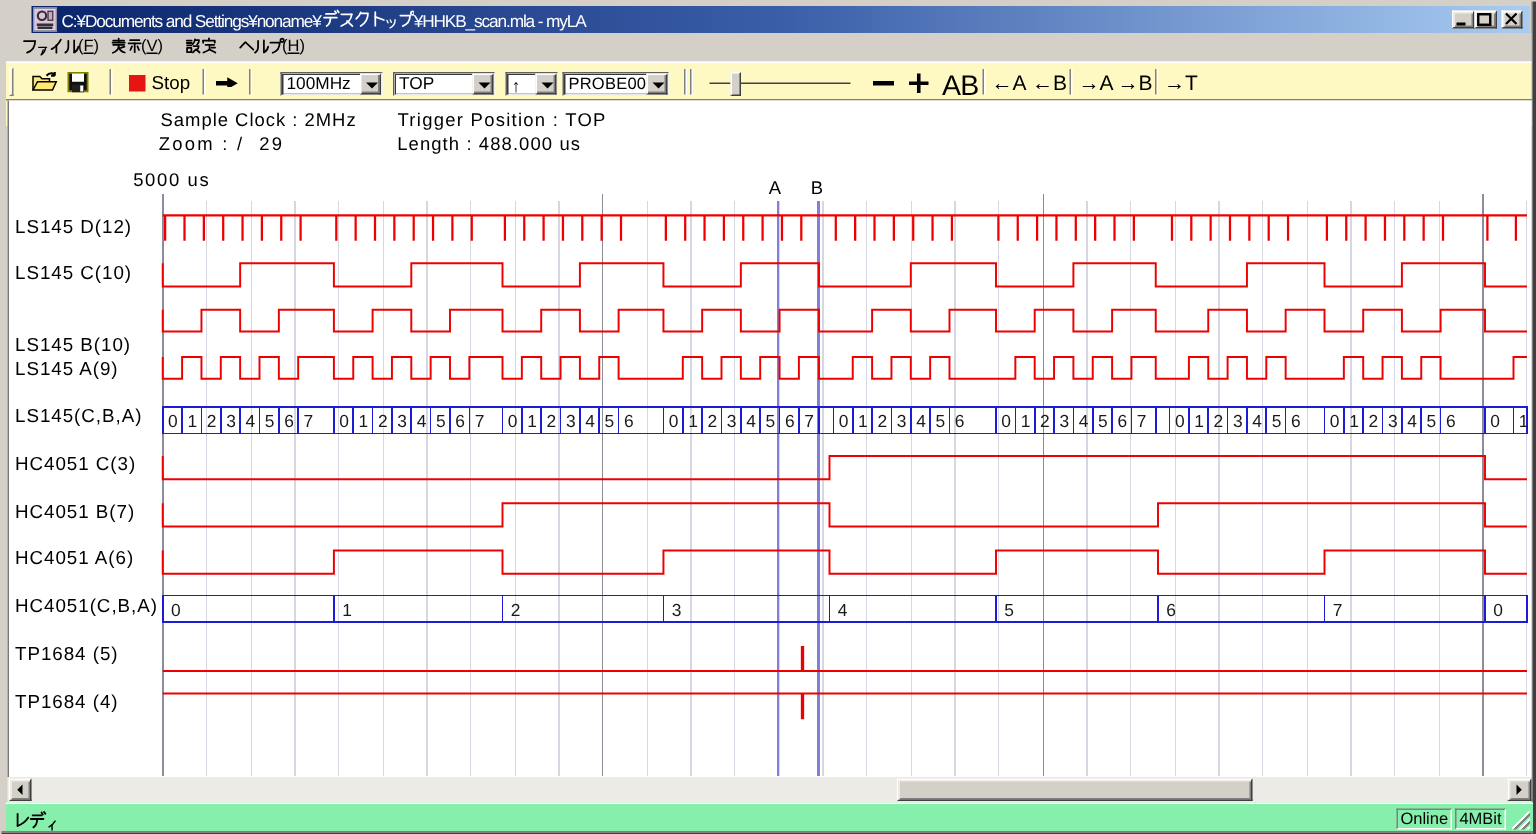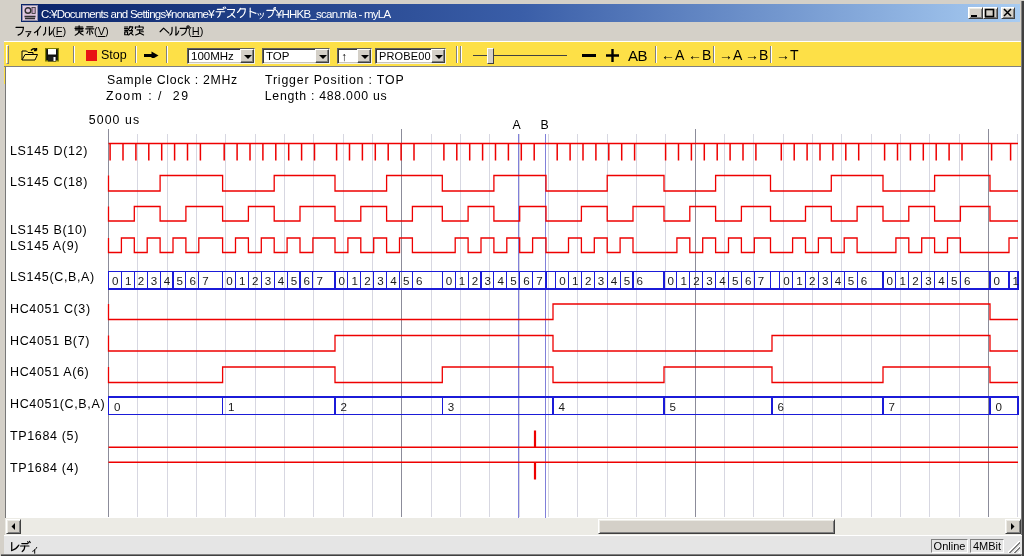--- a/index.html
+++ b/index.html
@@ -5,35 +5,35 @@
 #win{position:absolute;left:0;top:0;width:1024px;height:556px;background:#d4d0c8;
  border-left:1px solid #d4d0c8;border-top:1px solid #d4d0c8;}
 .abs{position:absolute}
 #tbar{position:absolute;left:20px;top:3px;right:4px;height:31px;background:linear-gradient(90deg,#0a246a 0%,#3a5ea8 50%,#a8ccf2 100%);}
 #ticon{position:absolute;left:1px;top:1px;width:16px;height:16px;background:#e8d8ec;border:1px solid #9090a8}
 #ttext{position:absolute;left:20px;top:2px;color:#fff;font-size:11.5px;letter-spacing:-0.75px;white-space:nowrap}
 #ttext svg{display:inline;vertical-align:-2.5px}
 .wbtn{position:absolute;top:3px;width:14.5px;height:12px;background:#d4d0c8;border:1px solid;border-color:#fff #404040 #404040 #fff;box-shadow:inset 1px 1px 0 #ecebe5,inset -1px -1px 0 #808080;font-size:9px;text-align:center;line-height:11px;color:#000}
 #menu{position:absolute;left:3px;top:21px;right:3px;height:19px;background:#d4d0c8}
 .mF{position:absolute;top:3px;font-size:11px;color:#000}
-#tb{position:absolute;left:3px;top:40px;right:3px;height:43px;background:#fde047;border-top:1px solid #fff}
+#tb{position:absolute;left:3px;top:40px;right:3px;height:43px;background:#fef9c3;border-top:1px solid #fff}
 .sep{position:absolute;top:4px;width:2px;height:17px;border-left:1px solid #808080;border-right:1px solid #fff}
 .grip{position:absolute;top:3px;width:3px;height:19px;border:1px solid;border-color:#fff #808080 #808080 #fff}
 .combo{position:absolute;top:6px;height:16px;background:#fff;border:1px solid;border-color:#606060 #f0f0ec #f0f0ec #606060;box-shadow:inset 1px 1px 0 #383838, inset -1px -1px 0 #c8c4bc}
 .combo .tx{position:absolute;left:3px;top:1px;font-size:11.5px;color:#000;white-space:pre}
 .combo .dd{position:absolute;right:0px;top:0px;width:14px;height:14px;background:#d4d0c8;border:1px solid;border-color:#fff #404040 #404040 #fff;box-shadow:inset -1px -1px 0 #808080}
 .combo .dd:after{content:"";position:absolute;left:2.5px;top:5px;border:4px solid transparent;border-top:4.5px solid #000}
 .tbt{position:absolute;top:5px;font-size:14px;color:#000;white-space:pre}
 #client{position:absolute;left:4px;top:66px;width:1016px;height:451px;background:#fff}
 .itx{position:absolute;font-size:12.3px;color:#000;white-space:pre}
 .lab{position:absolute;left:9px;font-size:12.5px;letter-spacing:0.65px;color:#000;white-space:pre}
 #hsb{position:absolute;left:4px;top:517px;width:1016px;height:16.5px;background:#ecebe5}
 .sbtn{position:absolute;top:0.5px;width:15.5px;height:15px;background:#d4d0c8;border:1px solid;border-color:#fff #404040 #404040 #fff;box-shadow:inset 1px 1px 0 #ecebe5,inset -1px -1px 0 #808080}
 #thumb{position:absolute;left:593px;top:0.5px;width:237px;height:15px;background:#d4d0c8;border:1px solid;border-color:#fff #404040 #404040 #fff;box-shadow:inset 1px 1px 0 #ecebe5,inset -1px -1px 0 #808080}
-#sbar{position:absolute;left:3px;top:534px;width:1018px;height:19px;background:#e5e5e5;border-top:1px solid #fff}
+#sbar{position:absolute;left:3px;top:534px;width:1018px;height:19px;background:#86efac;border-top:1px solid #fff}
 .panel{position:absolute;top:3px;height:14px;border:1px solid;border-color:#808080 #fff #fff #808080;font-size:11px;color:#000;text-align:center}
 #rgrip{position:absolute;right:2px;top:5px;width:12px;height:12px;
 background:linear-gradient(135deg,transparent 45%,#fff 45%,#fff 52%,#808080 52%,#808080 60%,transparent 60%,transparent 68%,#fff 68%,#fff 75%,#808080 75%,#808080 83%,transparent 83%,transparent 90%,#fff 90%,#fff 97%,#808080 97%)}
 svg{display:block}
 #wave{position:absolute;left:0;top:0}
 .arrowr{position:absolute;top:9px;width:15px;height:7px}
 </style></head>
 <body>
 <div id="win">
 
@@ -220,21 +220,21 @@
       </div>
   <div class="sep" style="left:452px"></div>
   <div class="sep" style="left:456px"></div>
 
   <div class="abs" style="left:469px;top:12.5px;width:94px;height:1.5px;background:#404040"></div>
   <div class="abs" style="left:483px;top:5.5px;width:6.5px;height:16px;background:#d4d0c8;border:1px solid;border-color:#fff #404040 #404040 #fff"></div>
   <div class="abs" style="left:578px;top:12px;width:14px;height:2.5px;background:#000"></div>
   <svg class="abs" style="left:601px;top:6px" width="15" height="15">
         <path d="M7.5,1 V14 M1,7.5 H14" stroke="#000" stroke-width="2.4"></path>
       </svg>
-  <div class="tbt" style="left:624px;font-size:15px;letter-spacing:-0.5px">AB</div>
+  <div class="tbt" style="left:624px;font-size:19px;letter-spacing:-0.5px">AB</div>
   <div class="sep" style="left:651px"></div>
   <div class="tbt" style="left:657px">←A</div>
       <div class="tbt" style="left:684px">←B</div>
   <div class="sep" style="left:709px"></div>
   <div class="tbt" style="left:715px">→A</div>
       <div class="tbt" style="left:741px">→B</div>
   <div class="sep" style="left:766px"></div>
   <div class="tbt" style="left:772px">→T</div>
  </div>
  <div class="abs" style="left:3px;top:65px;width:1018px;height:1px;background:#808080"></div>
@@ -244,21 +244,21 @@
 
  <div class="itx" style="left:106px;top:72.4px;letter-spacing:0.66px">Sample Clock : 2MHz</div>
  <div class="itx" style="left:264px;top:72.4px;letter-spacing:0.85px">Trigger Position : TOP</div>
  <div class="itx" style="left:104.9px;top:88.4px;letter-spacing:1.5px">Zoom : /  29</div>
  <div class="itx" style="left:263.8px;top:88.4px;letter-spacing:0.73px">Length : 488.000 us</div>
  <div class="itx" style="left:87.8px;top:111.6px;letter-spacing:1.1px">5000 us</div>
  <div class="itx" style="left:511.5px;top:116.6px">A</div>
  <div class="itx" style="left:539.5px;top:116.6px">B</div>
 
  <div class="lab" style="top:142.5px">LS145 D(12)</div>
-    <div class="lab" style="top:174.2px">LS145 C(18)</div>
+    <div class="lab" style="top:174.2px">LS145 C(10)</div>
     <div class="lab" style="top:222px">LS145 B(10)</div>
     <div class="lab" style="top:237.6px">LS145 A(9)</div>
     <div class="lab" style="top:269.3px">LS145(C,B,A)</div>
     <div class="lab" style="top:301.0px">HC4051 C(3)</div>
     <div class="lab" style="top:332.7px">HC4051 B(7)</div>
     <div class="lab" style="top:364.4px">HC4051 A(6)</div>
     <div class="lab" style="top:396.1px">HC4051(C,B,A)</div>
     <div class="lab" style="top:427.8px">TP1684 (5)</div>
     <div class="lab" style="top:459.5px">TP1684 (4)</div>
 

